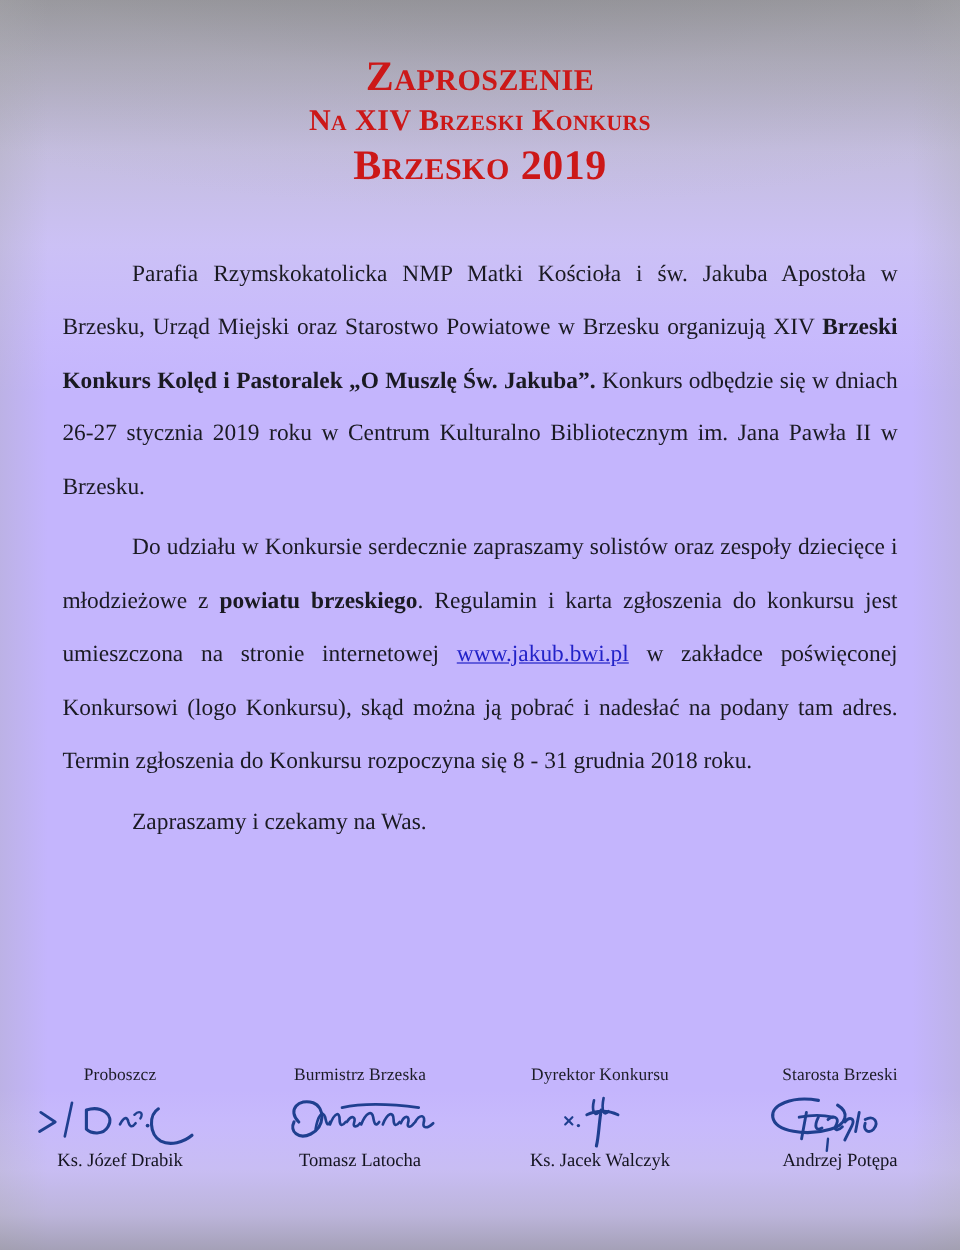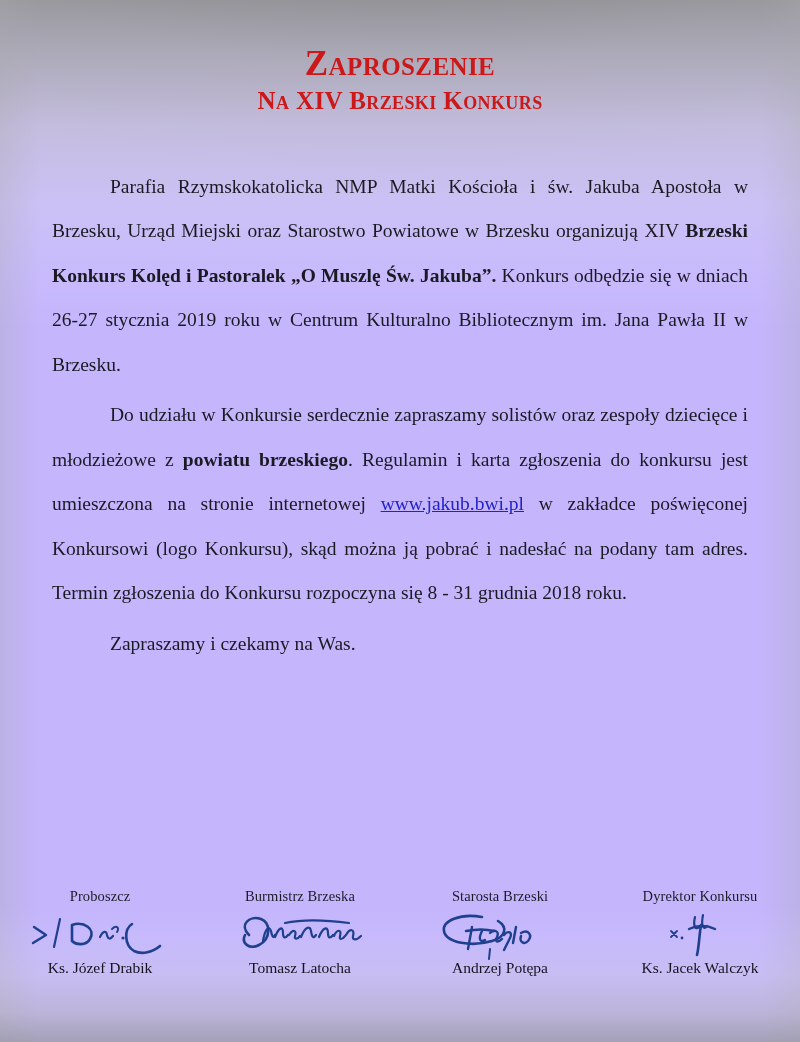--- a/index.html
+++ b/index.html
@@ -174,20 +174,21 @@
   <div class="shade-top-corners"></div>
   <div class="shade-left"></div>
   <div class="shade-right"></div>
   <div class="shade-bottom"></div>
 
   <div class="content">
 
     <div class="title-block">
       <div class="title-line tl-1">Zaproszenie</div>
       <div class="title-line tl-2">Na XIV Brzeski Konkurs</div>
+      <div class="title-line tl-5">Brzesko 2019</div>
     </div>
 
     <div class="body-copy">
 
       <p><span>Parafia Rzymskokatolicka NMP Matki Kościoła i św. Jakuba Apostoła w Brzesku, Urząd Miejski oraz Starostwo Powiatowe w Brzesku organizują XIV </span><span class="b">Brzeski Konkurs Kolęd i Pastoralek „O Muszlę Św. Jakuba”.</span><span> Konkurs odbędzie się w dniach 26-27 stycznia 2019 roku w Centrum Kulturalno Bibliotecznym im. Jana Pawła II w Brzesku.</span></p>
 
       <p><span>Do udziału w Konkursie serdecznie zapraszamy solistów oraz zespoły dziecięce i młodzieżowe z </span><span class="b">powiatu brzeskiego</span><span>. Regulamin i karta zgłoszenia do konkursu jest umieszczona na stronie internetowej </span><a class="link" href="#">www.jakub.bwi.pl</a><span> w zakładce poświęconej Konkursowi (logo Konkursu), skąd można ją pobrać i nadesłać na podany tam adres. Termin zgłoszenia do Konkursu  rozpoczyna się 8 - 31 grudnia 2018 roku.</span></p>
 
       <p class="last">Zapraszamy i czekamy na Was.</p>
     </div>
@@ -226,52 +227,52 @@
               <path d="M104 32 C108 22 113 21 113 28 C113 33 115 34 118 30" stroke-width="2.2"></path>
               <path d="M119 31 C122 24 127 24 125 31 C124 35 127 35 130 31" stroke-width="2.2"></path>
               <path d="M131 30 C135 23 140 24 138 31 C137 35 141 36 146 31" stroke-width="2.2"></path>
             </g>
           </svg>
         </div>
         <div class="sig-name">Tomasz Latocha</div>
       </div>
 
       <div class="sig-col">
+        <div class="sig-role">Dyrektor Konkursu</div>
+        <div class="sig-ink">
+          <svg width="150" height="56" viewBox="0 0 150 56">
+            <g fill="none" stroke="#1f3f8f" stroke-linecap="round" stroke-linejoin="round">
+              <path d="M46 26 L52 32 M52 26 L46 32" stroke-width="1.8"></path>
+              <circle cx="57" cy="33" r="1.4" fill="#1f3f8f" stroke="none"></circle>
+              <path d="M70 12 C68 20 70 26 74 22" stroke-width="2.2"></path>
+              <path d="M78 10 C76 20 78 26 82 21" stroke-width="2.2"></path>
+              <path d="M64 24 C72 20 82 20 90 24" stroke-width="2.4"></path>
+              <path d="M76 20 C74 32 74 42 72 50" stroke-width="2.6"></path>
+            </g>
+          </svg>
+        </div>
+        <div class="sig-name">Ks. Jacek Walczyk</div>
+      </div>
+
+      <div class="sig-col">
         <div class="sig-role">Starosta Brzeski</div>
         <div class="sig-ink">
           <svg width="160" height="56" viewBox="0 0 160 56">
             <g fill="none" stroke="#1f3f8f" stroke-linecap="round" stroke-linejoin="round">
               <path d="M62 12 C40 8 22 16 24 26 C26 38 52 42 72 36 C86 32 88 22 78 16" stroke-width="2.6"></path>
               <path d="M52 22 L48 44" stroke-width="2.4"></path>
               <path d="M46 26 C56 24 66 24 74 26" stroke-width="2.4"></path>
               <path d="M62 26 C58 34 60 38 65 35" stroke-width="2.4"></path>
               <path d="M70 28 C74 24 80 26 77 32 C74 37 78 38 82 34" stroke-width="2.4"></path>
               <path d="M84 30 C88 25 93 27 90 33 C88 37 86 41 84 45" stroke-width="2.4"></path>
               <path d="M96 22 L93 38" stroke-width="2.4"></path>
               <path d="M101 28 C108 24 113 30 108 36 C104 40 99 37 101 31" stroke-width="2.4"></path>
               <path d="M70 44 L69 54" stroke-width="2.0"></path>
             </g>
           </svg>
         </div>
         <div class="sig-name">Andrzej Potępa</div>
       </div>
 
-      <div class="sig-col">
-        <div class="sig-role">Dyrektor Konkursu</div>
-        <div class="sig-ink">
-          <svg width="150" height="56" viewBox="0 0 150 56">
-            <g fill="none" stroke="#1f3f8f" stroke-linecap="round" stroke-linejoin="round">
-              <path d="M46 26 L52 32 M52 26 L46 32" stroke-width="1.8"></path>
-              <circle cx="57" cy="33" r="1.4" fill="#1f3f8f" stroke="none"></circle>
-              <path d="M70 12 C68 20 70 26 74 22" stroke-width="2.2"></path>
-              <path d="M78 10 C76 20 78 26 82 21" stroke-width="2.2"></path>
-              <path d="M64 24 C72 20 82 20 90 24" stroke-width="2.4"></path>
-              <path d="M76 20 C74 32 74 42 72 50" stroke-width="2.6"></path>
-            </g>
-          </svg>
-        </div>
-        <div class="sig-name">Ks. Jacek Walczyk</div>
-      </div>
-
     </div>
 
   </div>
 </div>
 
 </body></html>

